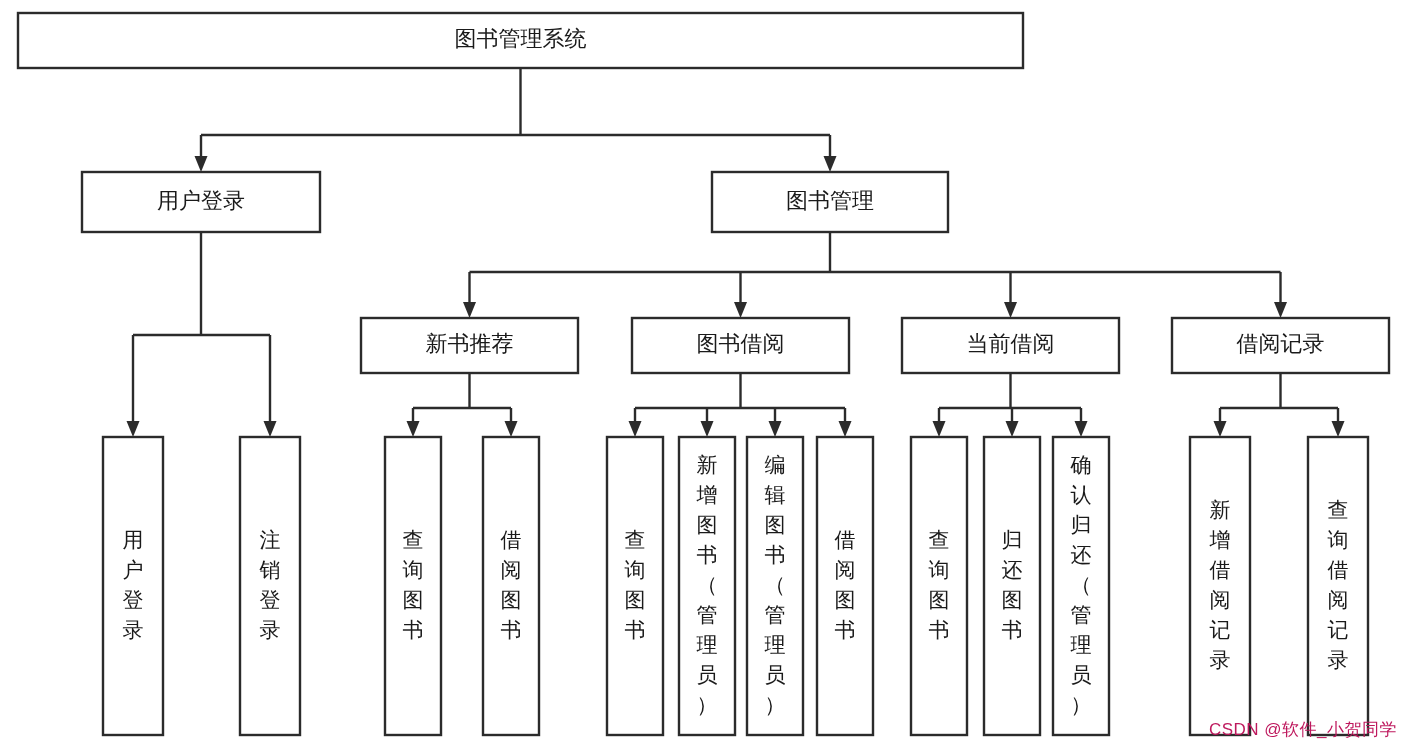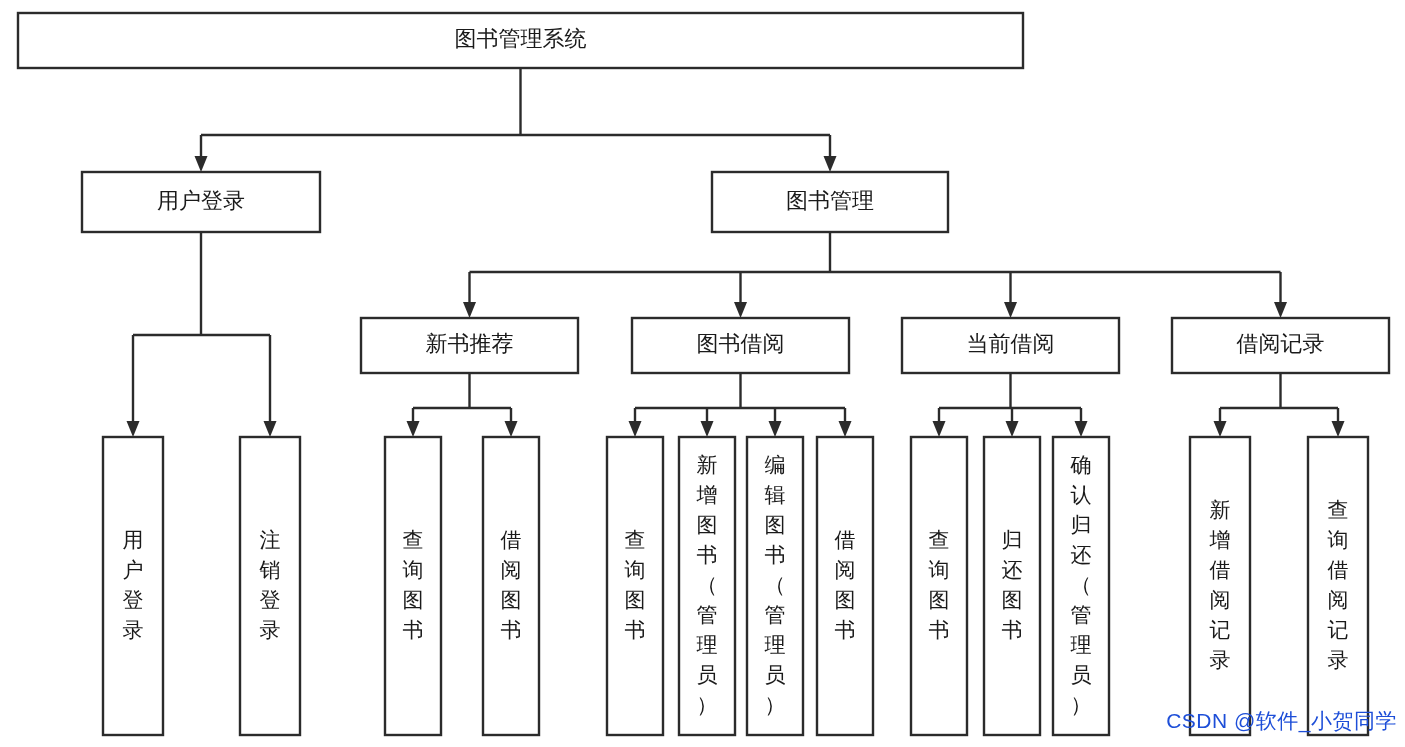--- a/index.html
+++ b/index.html
@@ -49,24 +49,24 @@
     fill: none;
     stroke-linecap: butt;
   }
   .arrow-head {
     fill: #2b2b2b;
     stroke: none;
   }
   .watermark {
     position: absolute;
     right: 8px;
-    bottom: 12px;
+    bottom: 6px;
     font-family: "Liberation Sans", "DejaVu Sans", sans-serif;
-    font-size: 21px;
-    color: #1d4ed8;
+    font-size: 17px;
+    color: #be185d;
     letter-spacing: 0.5px;
     user-select: none;
     white-space: nowrap;
   }
 </style>
 </head>
 <body>
 
 <div id="diagram-root">
 

